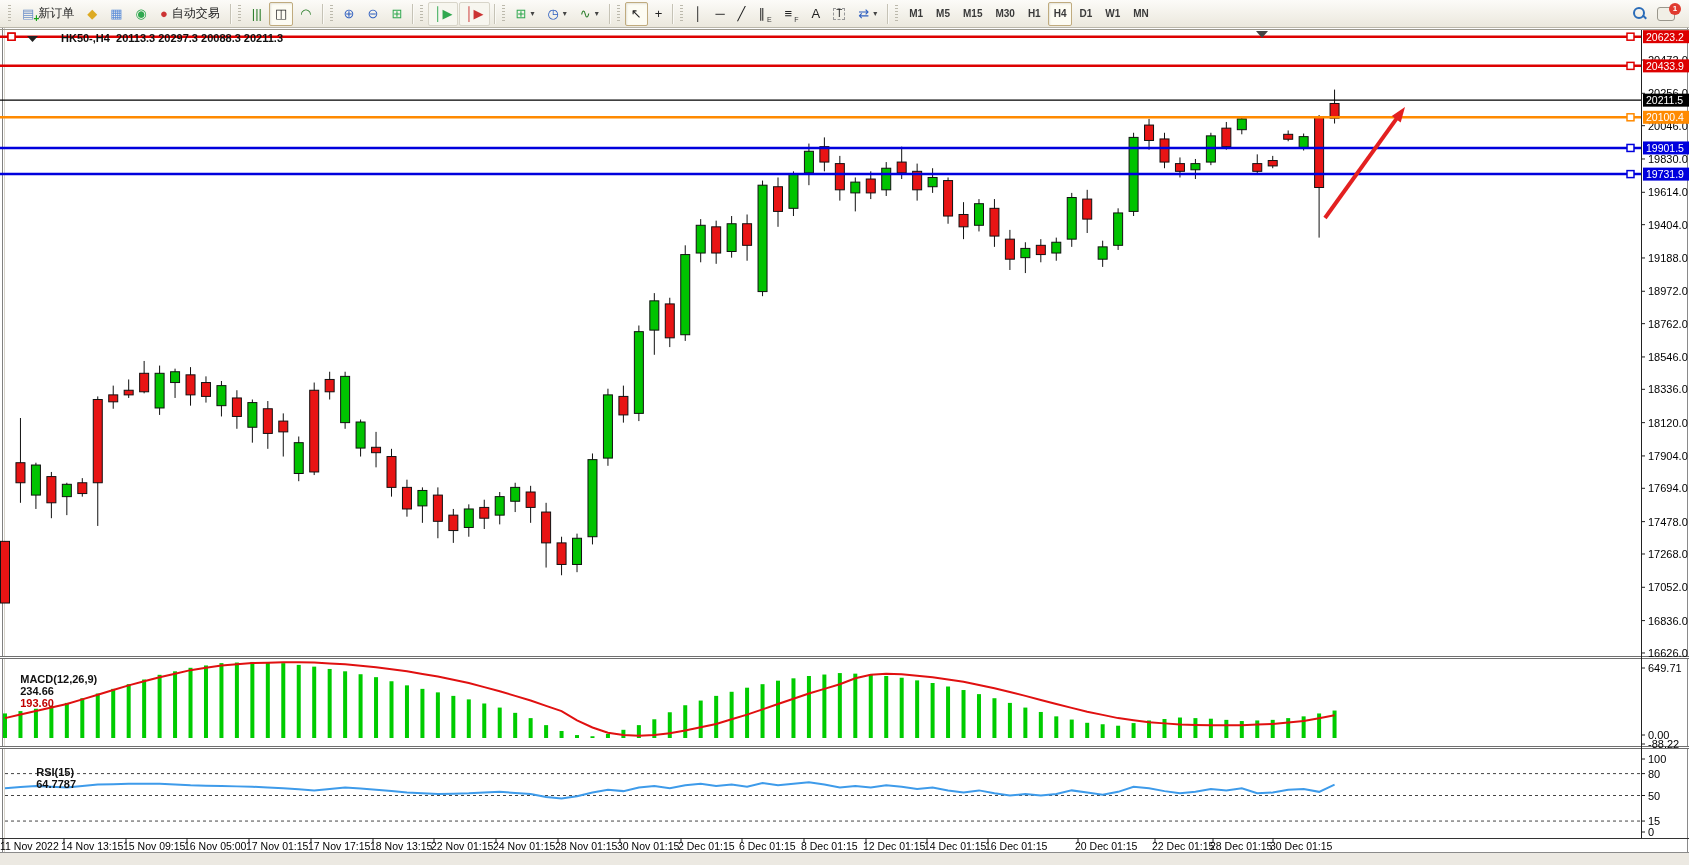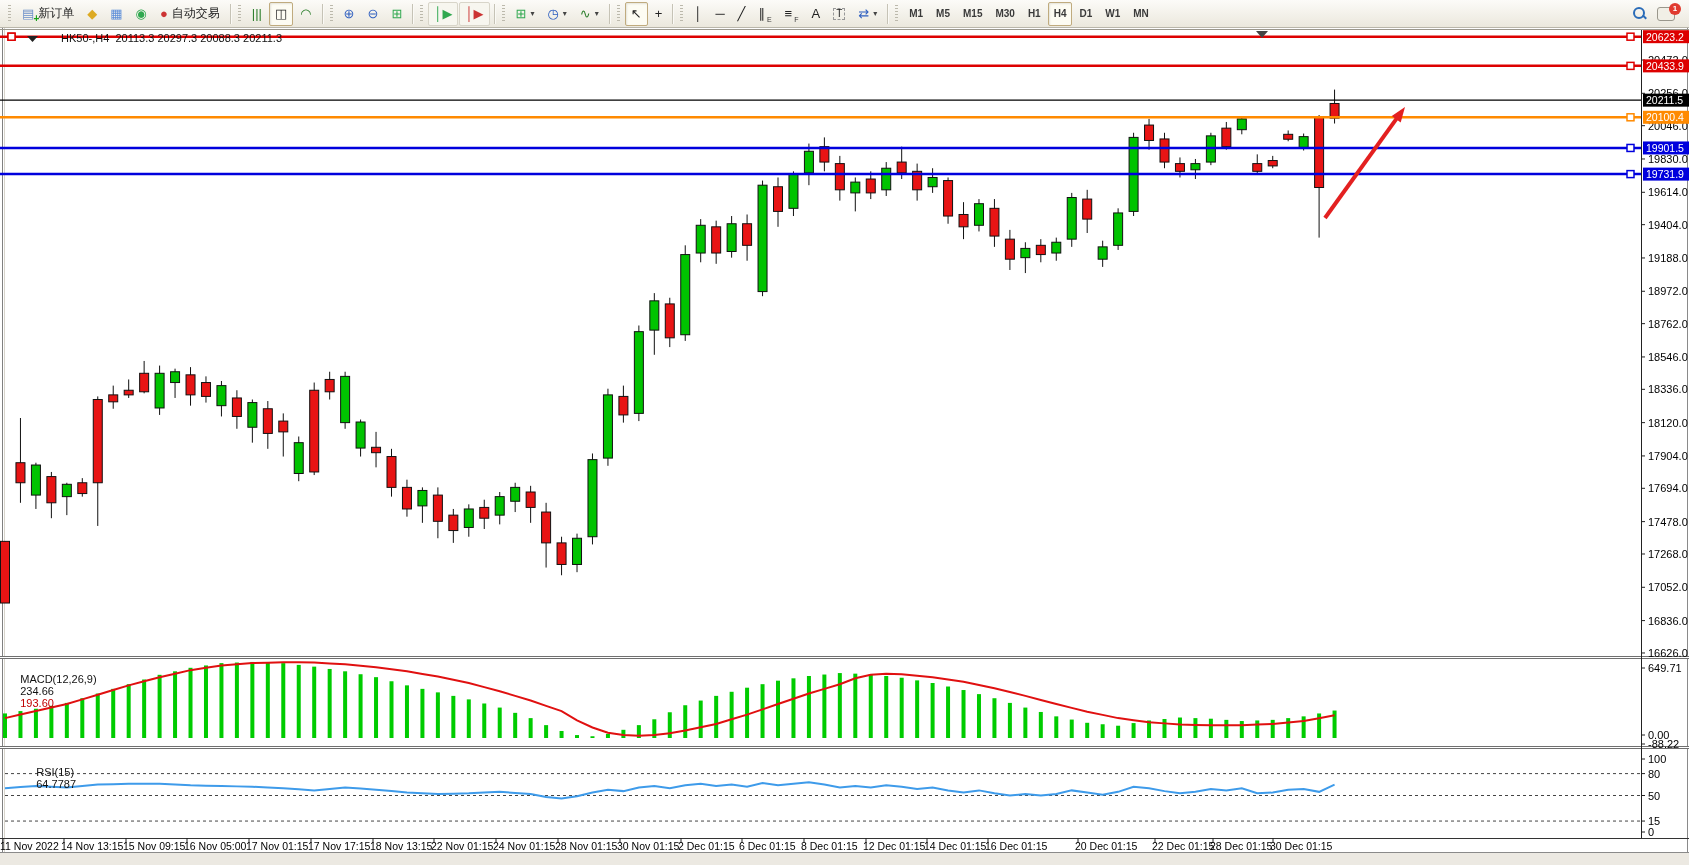--- a/index.html
+++ b/index.html
@@ -23,22 +23,22 @@
   .tfbtn{font-weight:bold;font-size:10px;color:#3a3a3a;}
   .spacer{flex:1;}
   .search-icon{position:relative;width:13px;height:13px;margin-right:10px;}
   .search-icon .lens{position:absolute;left:0;top:0;width:8px;height:8px;border:2px solid #2b6cb8;border-radius:50%;}
   .search-icon .tail{position:absolute;left:9px;top:9px;width:5px;height:2px;background:#2b6cb8;transform:rotate(45deg);}
   .chat-icon{position:relative;width:16px;height:12px;background:#f1efe6;border:1px solid #9a978c;border-radius:3px;margin-right:8px;}
   .badge{position:absolute;right:-7px;top:-5px;width:12px;height:12px;border-radius:50%;
     background:#e03a2f;color:#fff;font-size:8px;font-weight:bold;display:flex;align-items:center;justify-content:center;}
   
   .chart{position:absolute;top:28px;left:0;width:1689px;height:837px;background:#fff;}
-  .ovl{position:absolute;font-size:11px;color:#111;white-space:pre;z-index:5;}
-  #title-line{left:61px;top:4px;font-weight:normal;text-align:center;}
+  .ovl{position:absolute;font-size:11px;color:#111;white-space:pre;z-index:5;font-weight:bold;}
+  #title-line{left:61px;top:4px;font-weight:bold;text-align:center;}
   #macd-label{left:8px;top:633px;}
   #rsi-label{left:24px;top:726px;}
   .sigval{color:#c00000;}
   svg text{font-family:"Liberation Sans",sans-serif;}
 </style>
 </head>
 <body>
 
 <div class="toolbar" id="toolbar">
     <div class="grip"></div>

